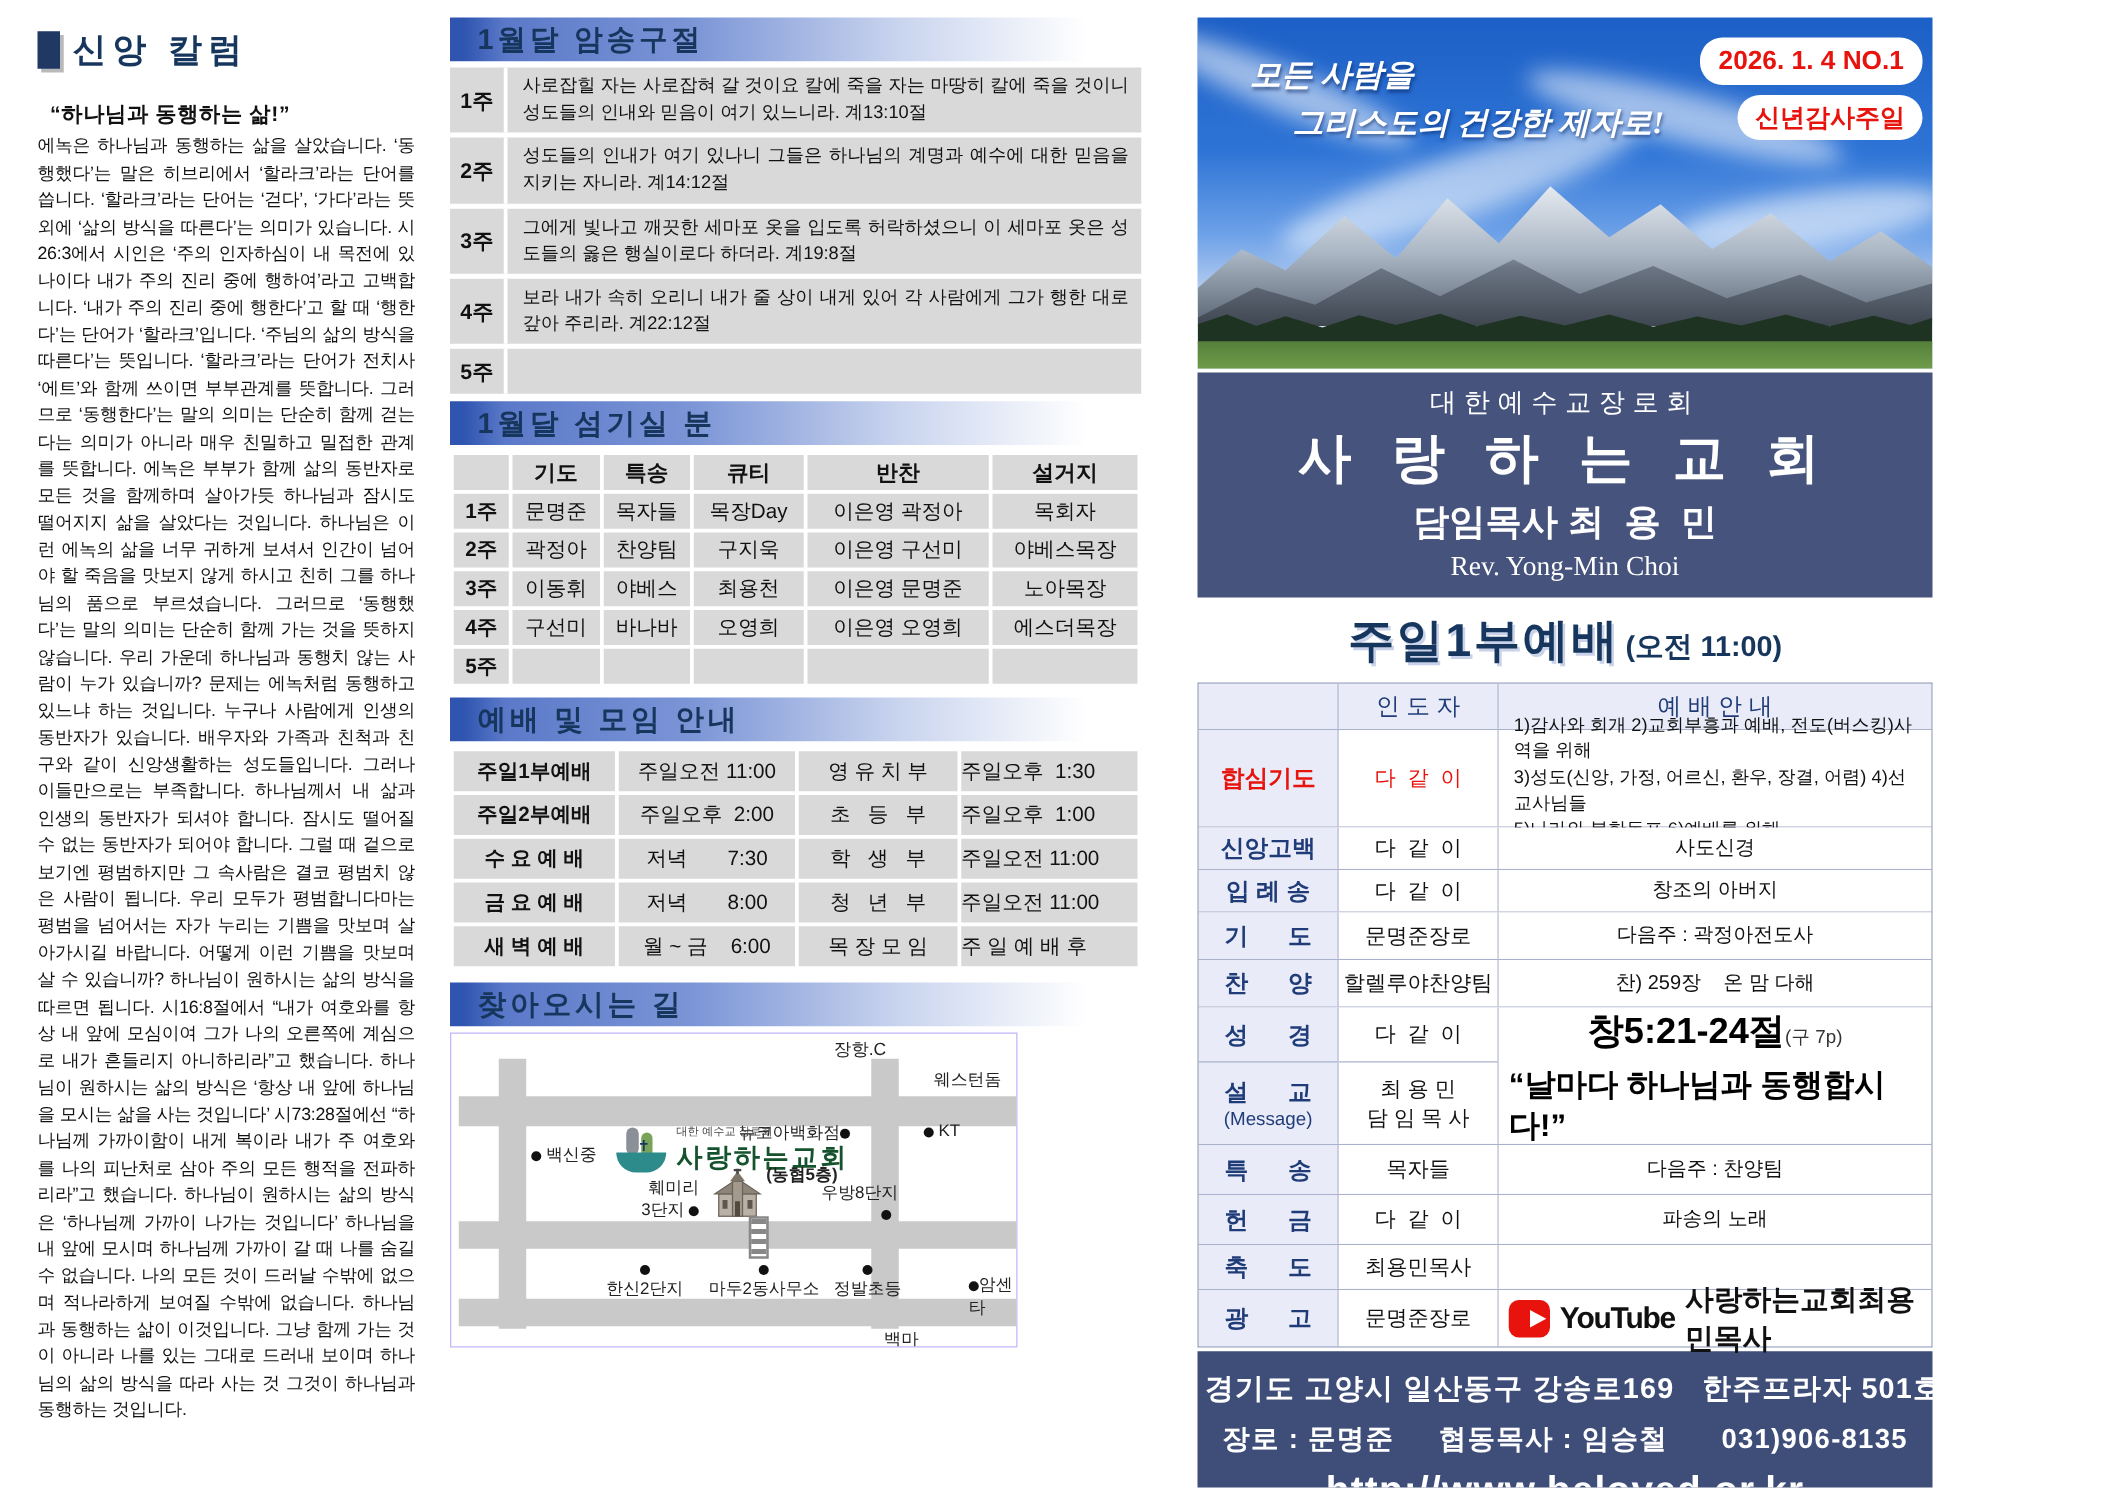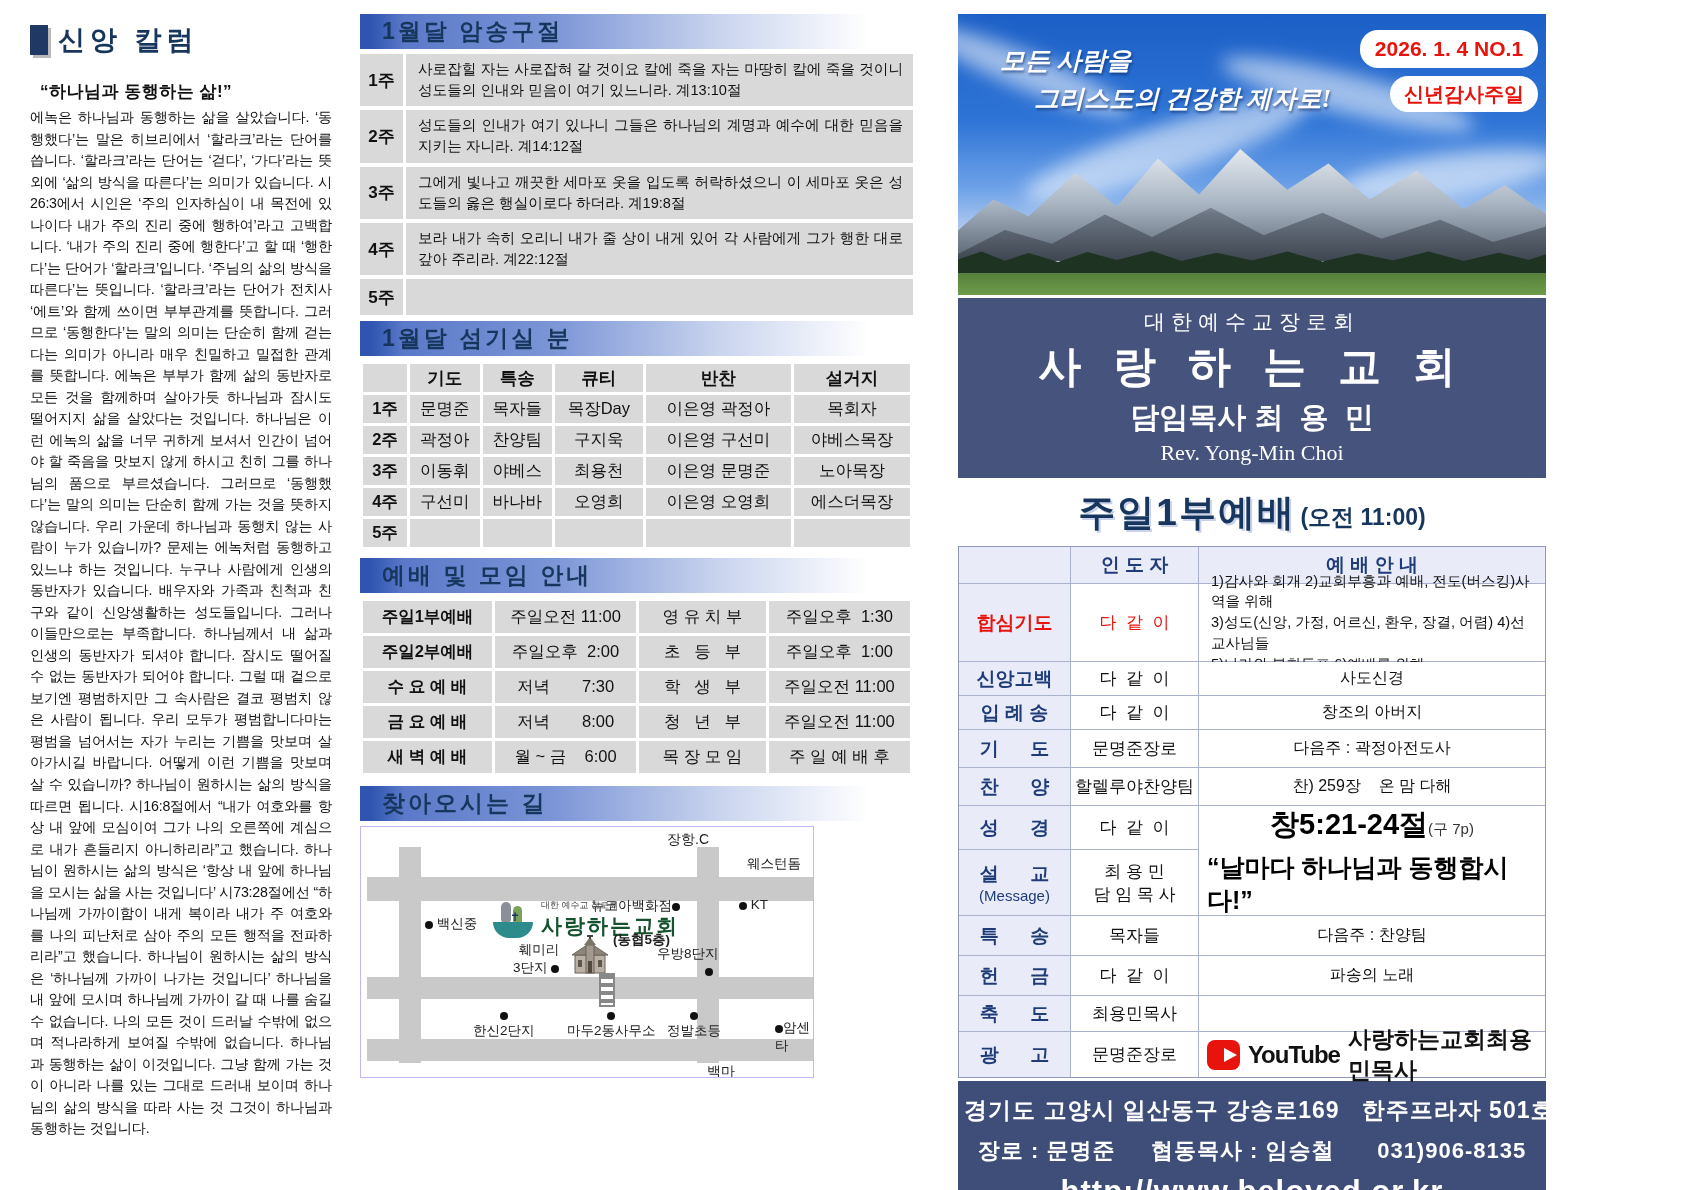--- a/index.html
+++ b/index.html
@@ -41,21 +41,21 @@
   table.gray-table td, table.gray-table th { background:#D9D9D9; text-align:center; vertical-align:middle; }
   table.gray-table th { font-size:17.5px; font-weight:bold; height:28px; }
   table.gray-table td { font-size:16.5px; height:28px; }
   td.week-cell { font-weight:bold; width:44px; }
 
   table.sched-table { width:100%; border-collapse:separate; border-spacing:3px; margin-bottom:10px; }
   table.sched-table td { background:#D9D9D9; height:32px; vertical-align:middle; font-size:16.5px; }
   .sched-name { width:132px; font-weight:bold; font-size:17.5px; text-align:center; }
   .sched-time { width:142px; text-align:center; }
   .sched-group { width:128px; text-align:center; }
-  .sched-gtime { width:142px; text-align:center; }
+  .sched-gtime { width:142px; text-align:left; }
 
   
   .map-box { position:relative; width:454px; height:252px; border:1px solid #c4b5fd; background:#fff; overflow:hidden; }
   .road { position:absolute; background:#C9C9C9; }
   .map-label { position:absolute; font-size:13.5px; color:#222; }
   .dot { display:inline-block; width:8px; height:8px; border-radius:50%; background:#111; vertical-align:middle; }
   .map-logo { position:absolute; left:130px; top:72px; display:flex; align-items:center; gap:6px; }
   .logo-mark { position:relative; width:44px; height:40px; }
   .logo-swoosh { position:absolute; left:2px; bottom:2px; width:40px; height:16px; background:#2e8b8b; border-radius:0 0 20px 20px; }
   .logo-p1 { position:absolute; left:10px; top:2px; width:10px; height:22px; background:#8a8f98; border-radius:5px; }
@@ -106,21 +106,21 @@
   .svc-row { display:flex; border-top:1px solid #aab1cc; }
   .svc-row:first-child { border-top:none; }
   .c-item { flex:0 0 112px; background:#E9ECF8; display:flex; flex-direction:column; align-items:center; justify-content:center;
     color:#1F3C78; font-weight:bold; font-size:19px; border-right:1px solid #aab1cc; }
   .c-item .sub { font-size:15px; font-weight:normal; }
   .c-leader { flex:0 0 128px; display:flex; flex-direction:column; align-items:center; justify-content:center;
     font-size:17px; border-right:1px solid #aab1cc; background:#fff; }
   .c-guide { flex:1; display:flex; flex-direction:column; align-items:center; justify-content:center;
     font-size:16px; background:#fff; padding:2px 8px; }
   .red { color:#E8130C; }
-  .hdr .c-item, .hdr .c-leader, .hdr .c-guide { background:#E9ECF8; color:#1F3C78; font-weight:bold; font-size:19px; }
+  .hdr .c-item, .hdr .c-leader, .hdr .c-guide { background:#E9ECF8; color:#1F3C78; font-weight:normal; font-size:19px; }
   .guide-lines { width:100%; text-align:left; font-size:14.6px; line-height:1.42; padding-left:4px; }
   .scripture-line { font-size:29px; font-weight:900; color:#000; }
   .scripture-line .note { font-size:15px; font-weight:normal; color:#333; }
   .sermon-line { font-size:25px; font-weight:900; color:#000; margin-top:6px; }
   .stack2 > div { flex:1; display:flex; flex-direction:column; align-items:center; justify-content:center; width:100%; }
   .stack2 { padding:0; }
   .substack-border { border-bottom:1px solid #aab1cc; }
   .yt { display:flex; align-items:center; gap:8px; }
   .yt-btn { width:44px; height:30px; background:#E8130C; border-radius:8px; position:relative; }
   .yt-btn::after { content:""; position:absolute; left:17px; top:8px;
@@ -305,21 +305,21 @@
       <rect x="17" y="10" width="8" height="28" fill="#a39a8d" stroke="#6b6258" stroke-width="1"></rect>
       <polygon points="15,10 21,2 27,10" fill="#7d7468"></polygon>
       <rect x="20" y="-2" width="2" height="6" fill="#444"></rect>
         <rect x="18" y="0" width="6" height="2" fill="#444"></rect>
       <rect x="9" y="25" width="4" height="7" fill="#5f574d"></rect>
         <rect x="29" y="25" width="4" height="7" fill="#5f574d"></rect>
       <rect x="19" y="26" width="4" height="12" fill="#53493f"></rect>
     </svg>
     <div class="map-label" style="left:296px;top:118px;"><span>우방8단지</span><br><span style="margin-left:48px;" class="dot"></span></div>
     <div class="crosswalk" style="left:238px;top:146px;"></div>
-    <div class="map-label" style="left:112px;top:180px;text-align:center;"><span class="dot"></span><br><span>한신2단지</span></div>
+    <div class="map-label" style="left:124px;top:180px;text-align:center;"><span class="dot"></span><br><span>한신2단지</span></div>
     <div class="map-label" style="left:206px;top:180px;text-align:center;"><span class="dot"></span><br><span>마두2동사무소</span></div>
     <div class="map-label" style="left:306px;top:180px;text-align:center;"><span class="dot"></span><br><span>정발초등</span></div>
     <div class="map-label" style="left:414px;top:192px;"><span class="dot"></span><span>암센타</span></div>
     <div class="map-label" style="left:508px;top:122px;line-height:1.25;"><span class="dot"></span><br><span>정발</span><br><span>중학교</span></div>
     <div class="map-label" style="left:346px;top:236px;font-size:14px;">백마</div>
   </div>
 </div>
 
 <div class="right-col">
 

